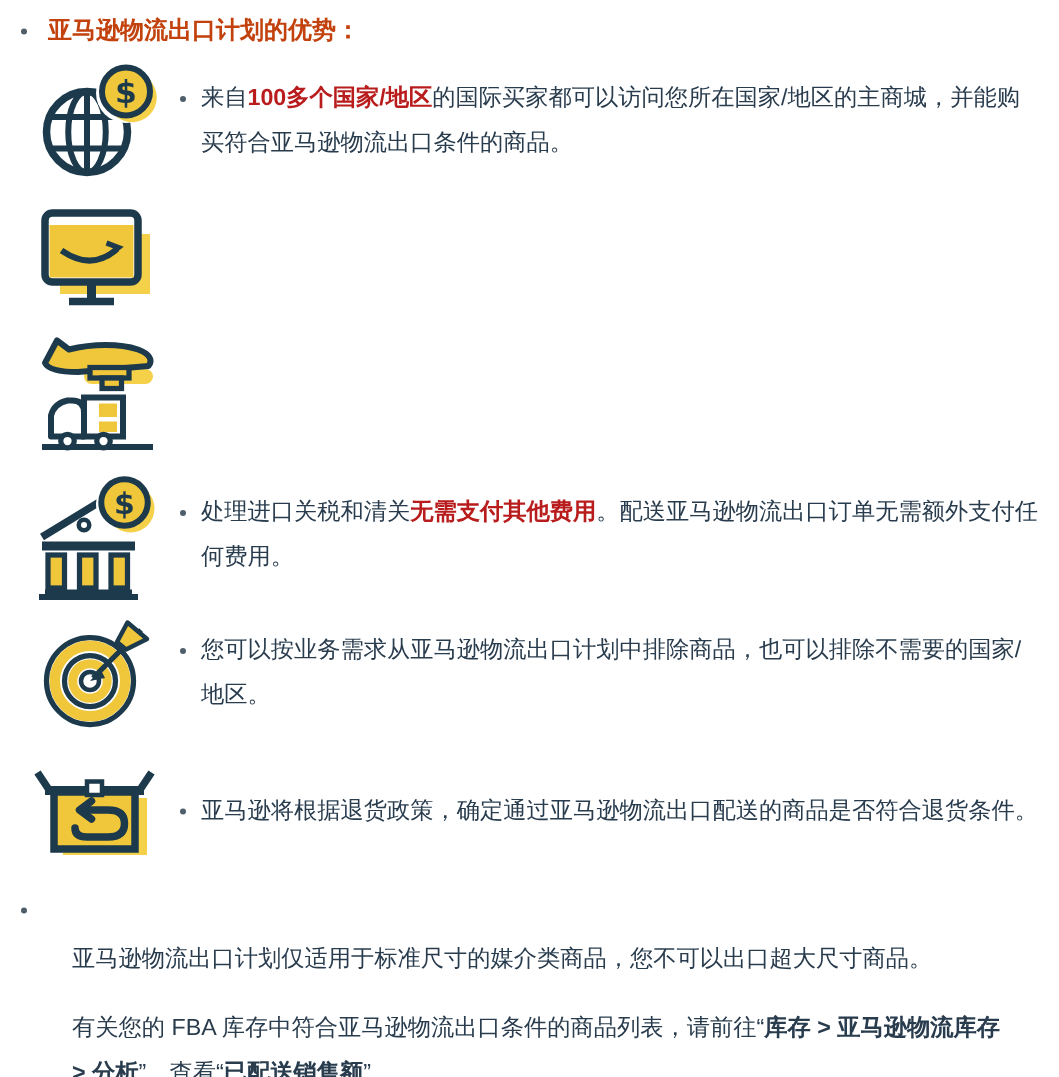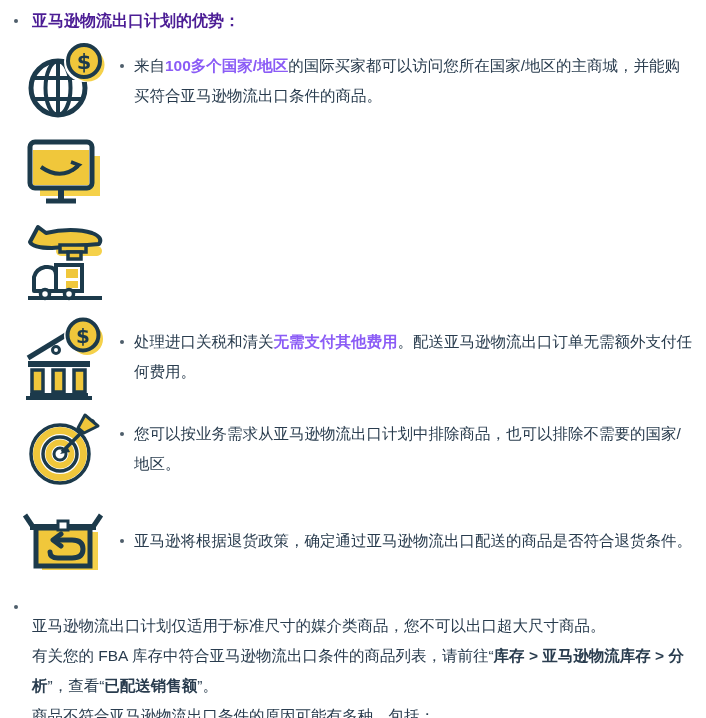--- a/index.html
+++ b/index.html
@@ -13,37 +13,37 @@
   .page { padding:8px 14px 0 12px; }
 
   .hdr-row { display:flex; align-items:flex-start; }
   .dot {
     width:4px; height:4px; border-radius:50%;
     background:#4E5E6B; flex:none;
     margin:11px 14px 0 2px;
   }
   .sec-title {
     margin:0; font-size:16px; font-weight:bold; line-height:26px;
-    color:#4c1d95;
+    color:#c2410c;
   }
 
   .adv-row { display:flex; align-items:center; margin:4px 0 6px 10px; }
   .icon-box { width:86px; height:86px; flex:none; margin-right:12px; }
   .icon-box svg { display:block; }
   .adv-text { display:flex; flex:1; min-width:0; }
   .mini-dot {
     width:4px; height:4px; border-radius:50%;
     background:#4E5E6B; flex:none; margin:13px 10px 0 0;
   }
   .adv-text p { margin:0; font-size:15.5px; line-height:30px; max-width:560px; }
-  .hl { color:#8b5cf6; font-weight:bold; }
+  .hl { color:#b91c1c; font-weight:bold; }
 
   .restrict { margin-top:10px; }
   .restrict-body { margin:2px 0 0 20px; font-size:15.5px; line-height:30px; max-width:662px; }
-  .restrict-body p { margin:0; }
+  .restrict-body p { margin:16px; }
   .restrict-body b { font-weight:bold; }
 </style>
 </head>
 <body>
 
 <div class="page">
 
   <div class="hdr-row">
     <span class="dot"></span>
     <h2 class="sec-title">亚马逊物流出口计划的优势：</h2>

